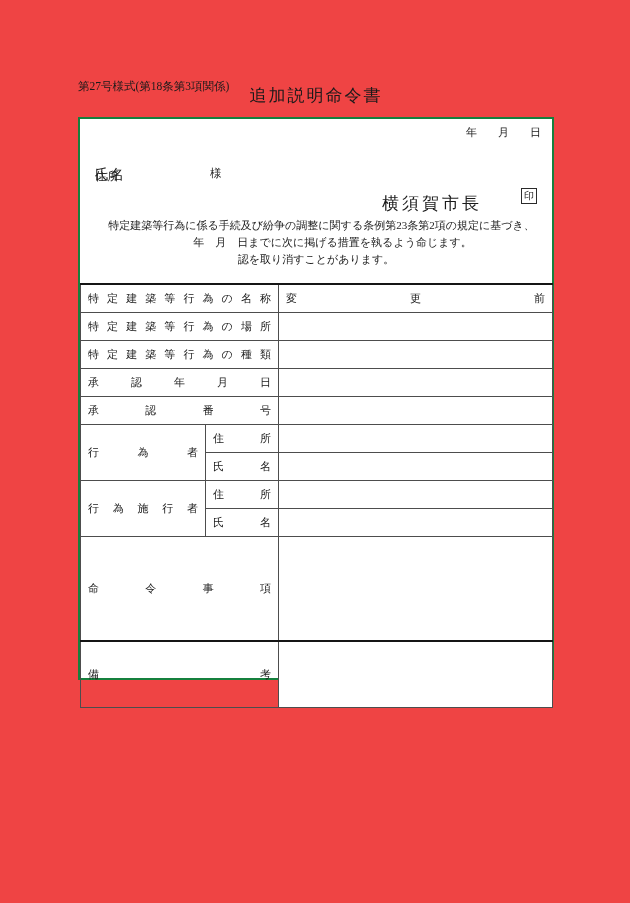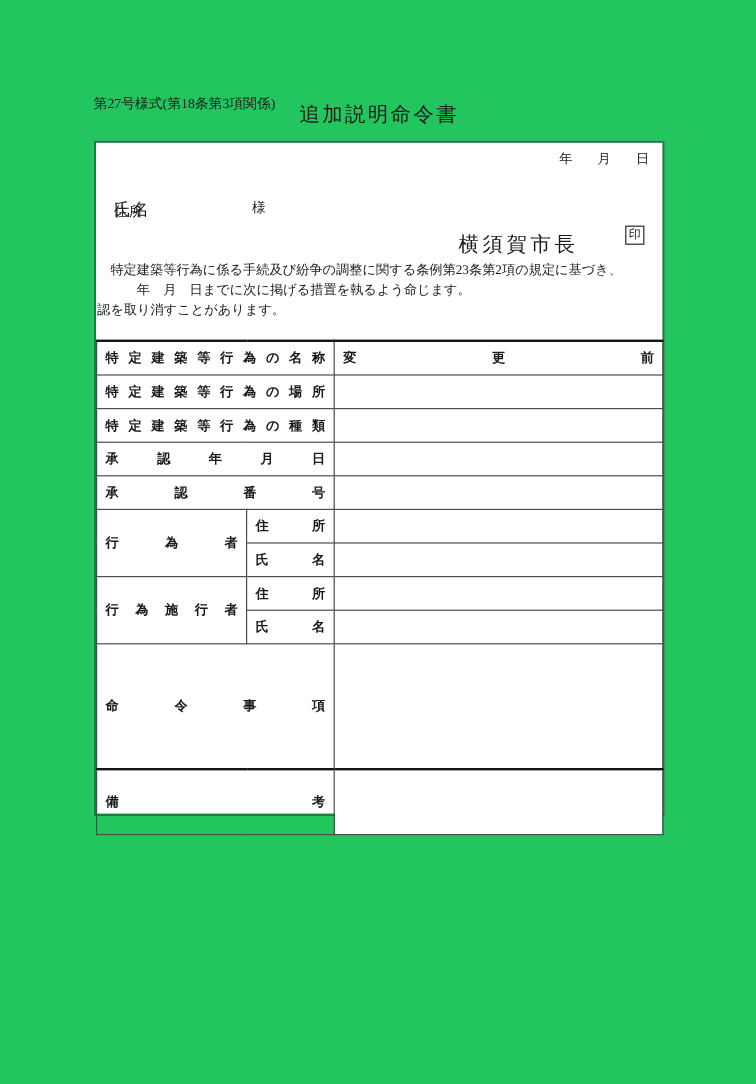--- a/index.html
+++ b/index.html
@@ -3,21 +3,21 @@
 <meta charset="utf-8">
 <style>
   * { margin: 0; padding: 0; box-sizing: border-box; }
   html, body { background: #ffffff; }
   body {
     width: 630px; height: 903px;
     position: relative;
     font-family: "Liberation Serif", "DejaVu Serif", serif;
     color: #1a1a1a;
   }
-  .page { position: absolute; inset: 0; background: #22c55e; }
+  .page { position: absolute; inset: 0; background: #ef4444; }
 
   .form-code {
     position: absolute; left: 78px; top: 79px;
     font-size: 11.5px; white-space: pre;
   }
   .doc-title {
     position: absolute; left: 78px; top: 84px; width: 476px;
     text-align: center; font-size: 17px; letter-spacing: 2px; white-space: pre;
   }
 
@@ -52,40 +52,39 @@
     position: absolute; left: 441px; top: 69px;
     width: 16px; height: 16px;
     border: 1px solid #2a2a2a;
     font-size: 10px; line-height: 14px; text-align: center;
   }
 
   .notice {
     position: absolute; left: 1px; top: 98px; width: 470px;
     font-size: 11px; line-height: 17px;
   }
-  .notice .nline { white-space: pre; }
+  .notice .nline { white-space: pre; text-align: center; }
 
   table.form-table {
     position: absolute; left: 0; top: 164px;
     width: 472px;
     border-collapse: collapse;
     table-layout: fixed;
     border-top: 2px solid #151515;
     font-size: 11px;
   }
   table.form-table td {
     border: 1px solid #4d4d4d;
     vertical-align: middle;
     padding: 0 7px;
     overflow: hidden;
-    font-weight: bold;
   }
   tr.r28 { height: 28px; }
   tr.r-order { height: 105px; }
-  tr.r-remarks { height: 54px; }
+  tr.r-remarks { height: 66px; }
   tr.r-remarks td { border-top: 2px solid #151515; }
   td.lbl, td.val-just {
     text-align: justify;
     text-align-last: justify;
     white-space: nowrap;
     letter-spacing: 0;
   }
   td.val { background: #fff; }
 </style>
 </head>

